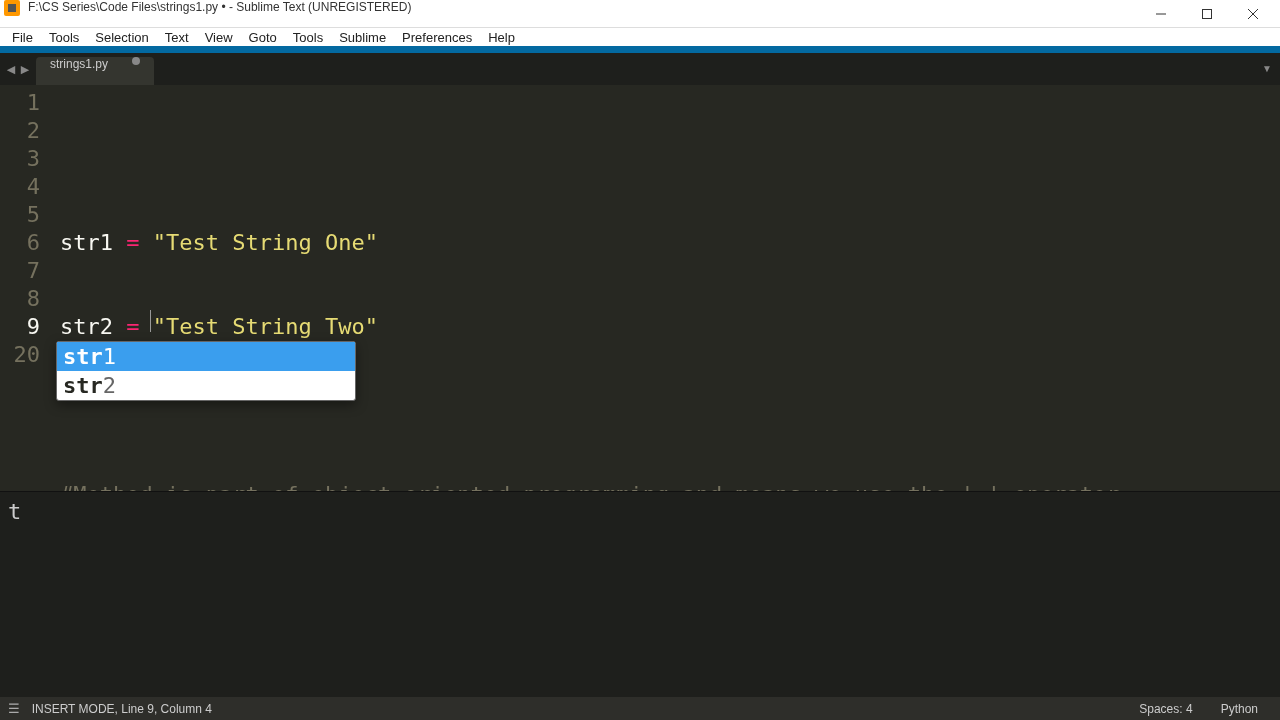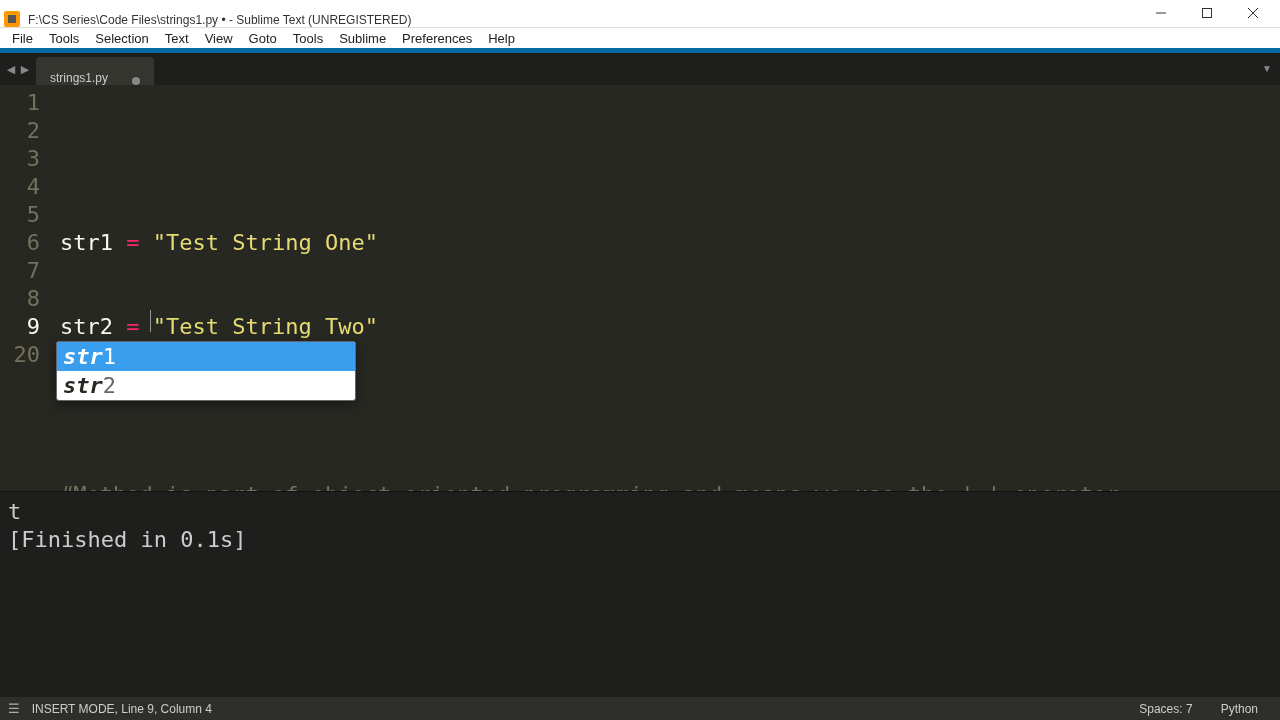--- a/index.html
+++ b/index.html
@@ -1,53 +1,53 @@
 <!DOCTYPE html>
 <html><head>
 <meta charset="utf-8">
 <style>
 * { margin: 0; padding: 0; box-sizing: border-box; }
 body { font-family: -apple-system, "Segoe UI", sans-serif; background: #272822; width: 1280px; height: 720px; overflow: hidden; position: relative; }
 
-.titlebar { background: #fff; height: 28px; display: flex; align-items: flex-end; padding: 0 4px; border-bottom: 1px solid #ddd; }
+.titlebar { background: #fff; height: 28px; display: flex; align-items: flex-start; padding: 0 4px; border-bottom: 1px solid #ddd; }
 .titlebar .icon { width: 16px; height: 16px; background: #ff9800; border-radius: 2px; margin-right: 8px; position: relative; }
 .titlebar .icon::before { content: ""; position: absolute; width: 8px; height: 8px; background: #555; top: 4px; left: 4px; }
 .titlebar .title { font-size: 12px; color: #333; flex: 1; }
 .titlebar .win-btns { display: flex; }
 .titlebar .win-btn { width: 46px; height: 28px; display: flex; align-items: center; justify-content: center; font-size: 12px; color: #333; }
 .titlebar .win-btn svg { stroke: #333; }
 
-.menubar { background: #fff; height: 25px; display: flex; align-items: center; padding: 0 4px; border-bottom: 5px solid #0369a1; }
+.menubar { background: #fff; height: 25px; display: flex; align-items: center; padding: 0 4px; border-bottom: 7px solid #0369a1; }
 .menubar .menu-item { font-size: 13px; padding: 3px 8px; color: #222; }
 
 .tabbar { background: #1e1f1c; height: 32px; display: flex; align-items: stretch; position: relative; }
 .tabbar .nav-arrows { display: flex; align-items: center; padding: 0 4px; }
 .tabbar .nav-arrow { color: #888; font-size: 11px; width: 14px; text-align: center; }
-.tab { background: #34352f; display: flex; align-items: flex-end; padding: 0 14px; font-size: 12px; color: #ccc; border-top-left-radius: 4px; border-top-right-radius: 4px; margin-top: 4px; position: relative; }
+.tab { background: #34352f; display: flex; align-items: flex-start; padding: 0 14px; font-size: 12px; color: #ccc; border-top-left-radius: 4px; border-top-right-radius: 4px; margin-top: 4px; position: relative; }
 .tab .dirty { width: 8px; height: 8px; background: #888; border-radius: 50%; margin-left: 24px; }
 .tabbar .chevron { position: absolute; right: 8px; top: 10px; color: #888; font-size: 10px; }
 
 .editor { position: relative; height: 406px; background: #272822; overflow: hidden; }
 .gutter { position: absolute; left: 0; top: 0; width: 48px; height: 100%; text-align: right; padding-right: 8px; padding-top: 4px; }
 .gutter .ln { font-family: Consolas, monospace; font-size: 22px; color: #75715e; line-height: 28px; }
 .gutter .ln.active { color: #f8f8f2; }
 .code { position: absolute; left: 60px; top: 4px; right: 16px; font-family: Consolas, monospace; font-size: 22px; line-height: 28px; white-space: pre; }
 .code .line { height: 28px; }
 
 .tok-var { color: #f8f8f2; }
 .tok-op { color: #f92672; }
 .tok-str { color: #e6db74; }
 .tok-com { color: #75715e; }
 @keyframes blink { 50% { opacity: 0; } }
 .mouse-caret { position: absolute; left: 150px; top: 225px; width: 1px; height: 22px; border-left: 1px solid #999; }
 
 .autocomplete { position: absolute; left: 56px; top: 256px; width: 300px; background: #fff; border: 1px solid #666; border-radius: 3px; box-shadow: 0 4px 12px rgba(0,0,0,0.4); }
 .autocomplete .item { font-family: Consolas, monospace; font-size: 22px; padding: 2px 6px; color: #272822; }
 .autocomplete .item.selected { background: #3a9eee; color: #fff; }
-.autocomplete .match { font-weight: bold; font-style: italic; }
+.autocomplete .match { font-weight: bold; }
 .autocomplete .item:not(.selected) .rest { color: #666; }
 
 .minimap { position: absolute; right: 0; top: 0; width: 12px; height: 100%; background: #272822; }
 
 .build-panel { background: #1e1f1c; height: 206px; padding: 6px 8px; font-family: Consolas, monospace; font-size: 22px; color: #ccc; border-top: 1px solid #111; line-height: 28px;}
 
 .statusbar { position: absolute; bottom: 0; left: 0; right: 0; height: 23px; background: #2e2e2a; display: flex; align-items: center; padding: 0 8px; font-size: 12px; color: #ccc; }
 .statusbar .burger { margin-right: 12px; color: #aaa; font-size: 13px; }
 .statusbar .spacer { flex: 1; }
 .statusbar .seg { padding: 0 14px; }
@@ -133,22 +133,21 @@
   <div class="autocomplete">
     <div class="item selected"><span class="match">str</span><span class="rest">1</span></div>
     <div class="item"><span class="match">str</span><span class="rest">2</span></div>
   </div>
 
   <div class="minimap"></div>
 </div>
 
 <div class="build-panel">
   <div>t</div>
-  <div>[Finished in 0.1s]</div>
 </div>
 
 <div class="statusbar">
   <span class="burger">☰</span>
   <span>INSERT MODE, Line 9, Column 4</span>
   <span class="spacer"></span>
-  <span class="seg">Spaces: 7</span>
+  <span class="seg">Spaces: 4</span>
   <span class="seg">Python</span>
 </div>
 
 </body></html>

